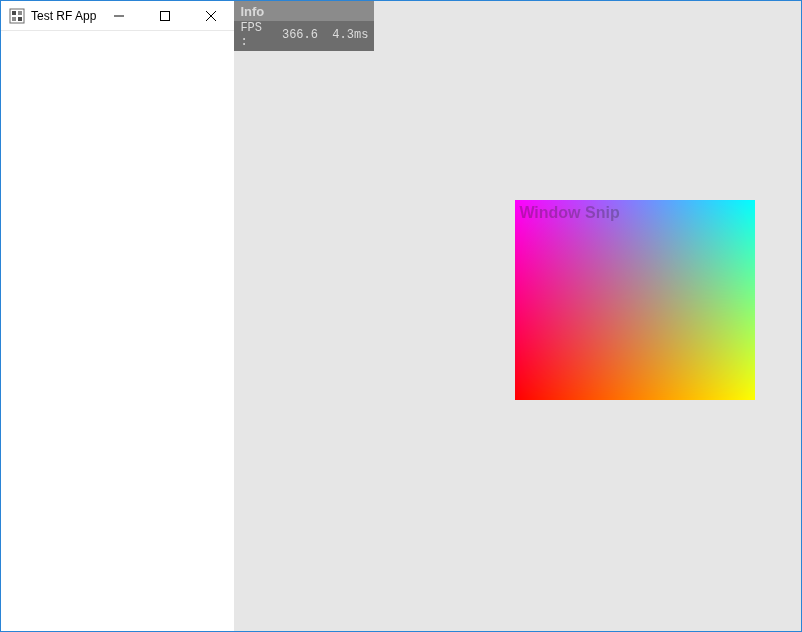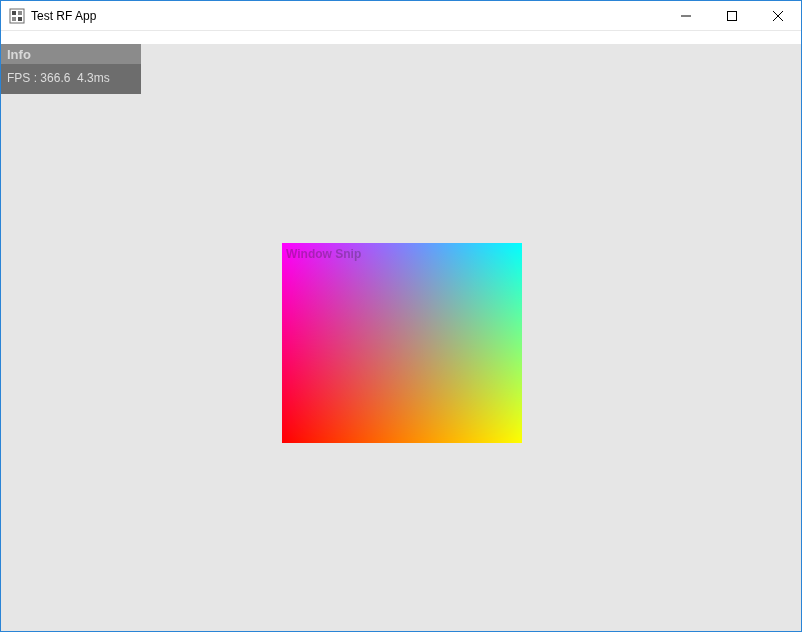--- a/index.html
+++ b/index.html
@@ -8,21 +8,21 @@
       height: 632px;
       font-family: "Segoe UI", Arial, sans-serif;
       background: #ffffff;
       overflow: hidden;
     }
     .window {
       width: 100%;
       height: 100%;
       border: 1px solid #2a84d6;
       display: flex;
-      flex-direction: column;
+      flex-direction: row;
     }
     .titlebar {
       height: 30px;
       background: #ffffff;
       display: flex;
       align-items: center;
       border-bottom: 1px solid #e8e8e8;
     }
     .app-icon {
       width: 16px;
@@ -46,21 +46,20 @@
       display: flex;
       align-items: center;
       justify-content: center;
       cursor: pointer;
     }
     .win-btn svg { display: block; }
     .client-area {
       flex: 1;
       background: #e6e6e6;
       position: relative;
-      margin-top: 13px;
     }
     .info-panel {
       position: absolute;
       left: 0;
       top: 0;
       width: 140px;
       background: transparent;
     }
     .info-header {
       background: #8b8b8b;
@@ -73,34 +72,35 @@
       align-items: center;
     }
     .info-body {
       background: #6d6d6d;
       color: #dddddd;
       font-size: 12px;
       padding: 6px 6px 8px 6px;
       height: 30px;
       display: flex;
       align-items: center;
+      font-family: Liberation Mono, monospace;
     }
     .color-quad {
       position: absolute;
       left: 281px;
       top: 199px;
       width: 240px;
       height: 200px;
     }
     .color-quad svg { width: 100%; height: 100%; display: block; }
     .quad-title {
       position: absolute;
       left: 4px;
       top: 4px;
-      font-size: 12px;
+      font-size: 16px;
       font-weight: 600;
       color: rgba(30,30,30,0.28);
     }
   </style>
 </head>
 <body>
 
 <div class="window">
   <div class="titlebar">
     <span class="app-icon">

